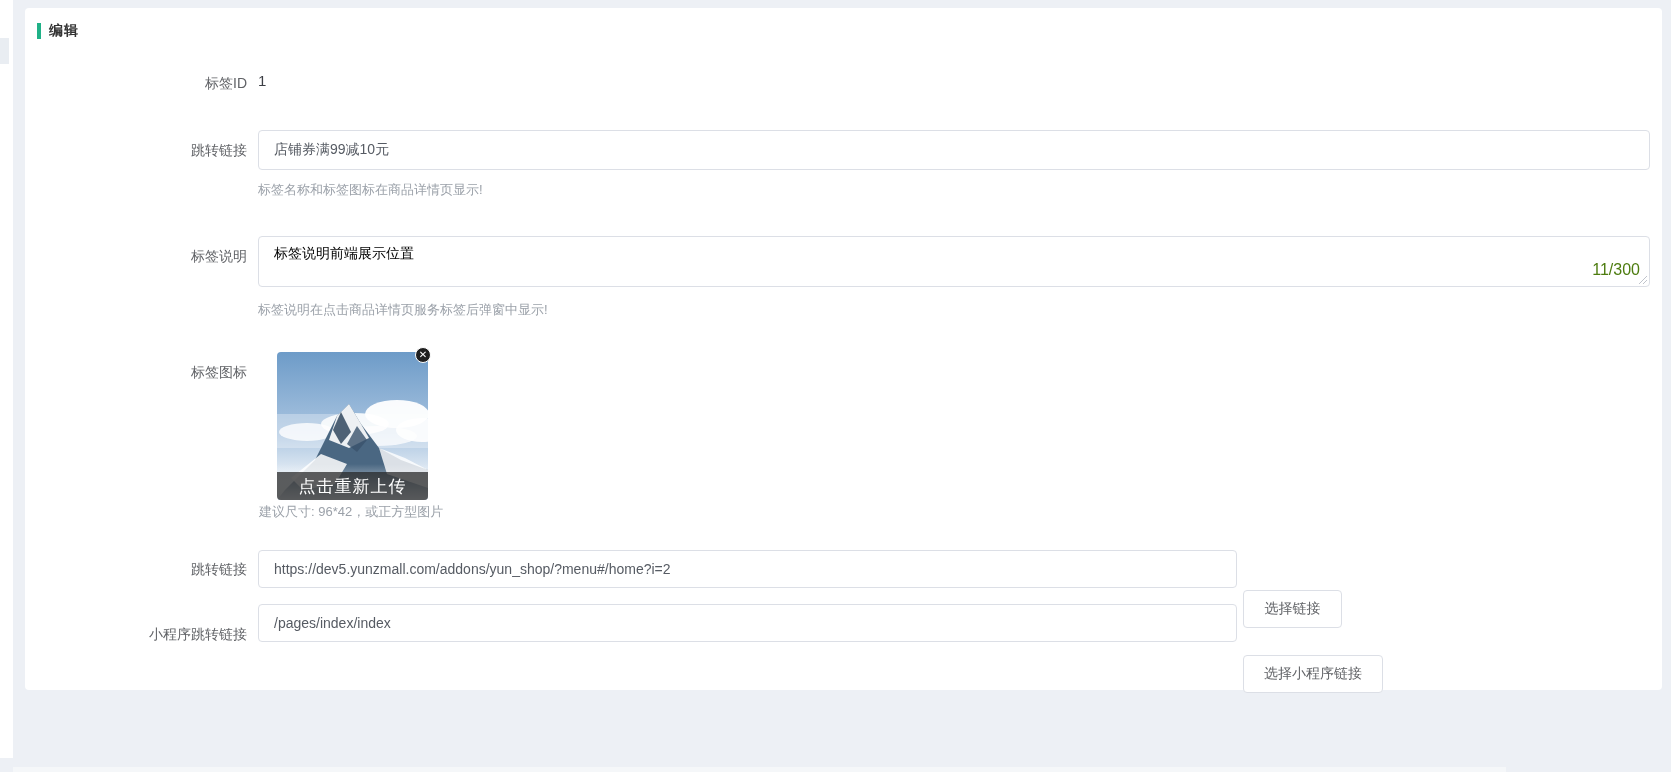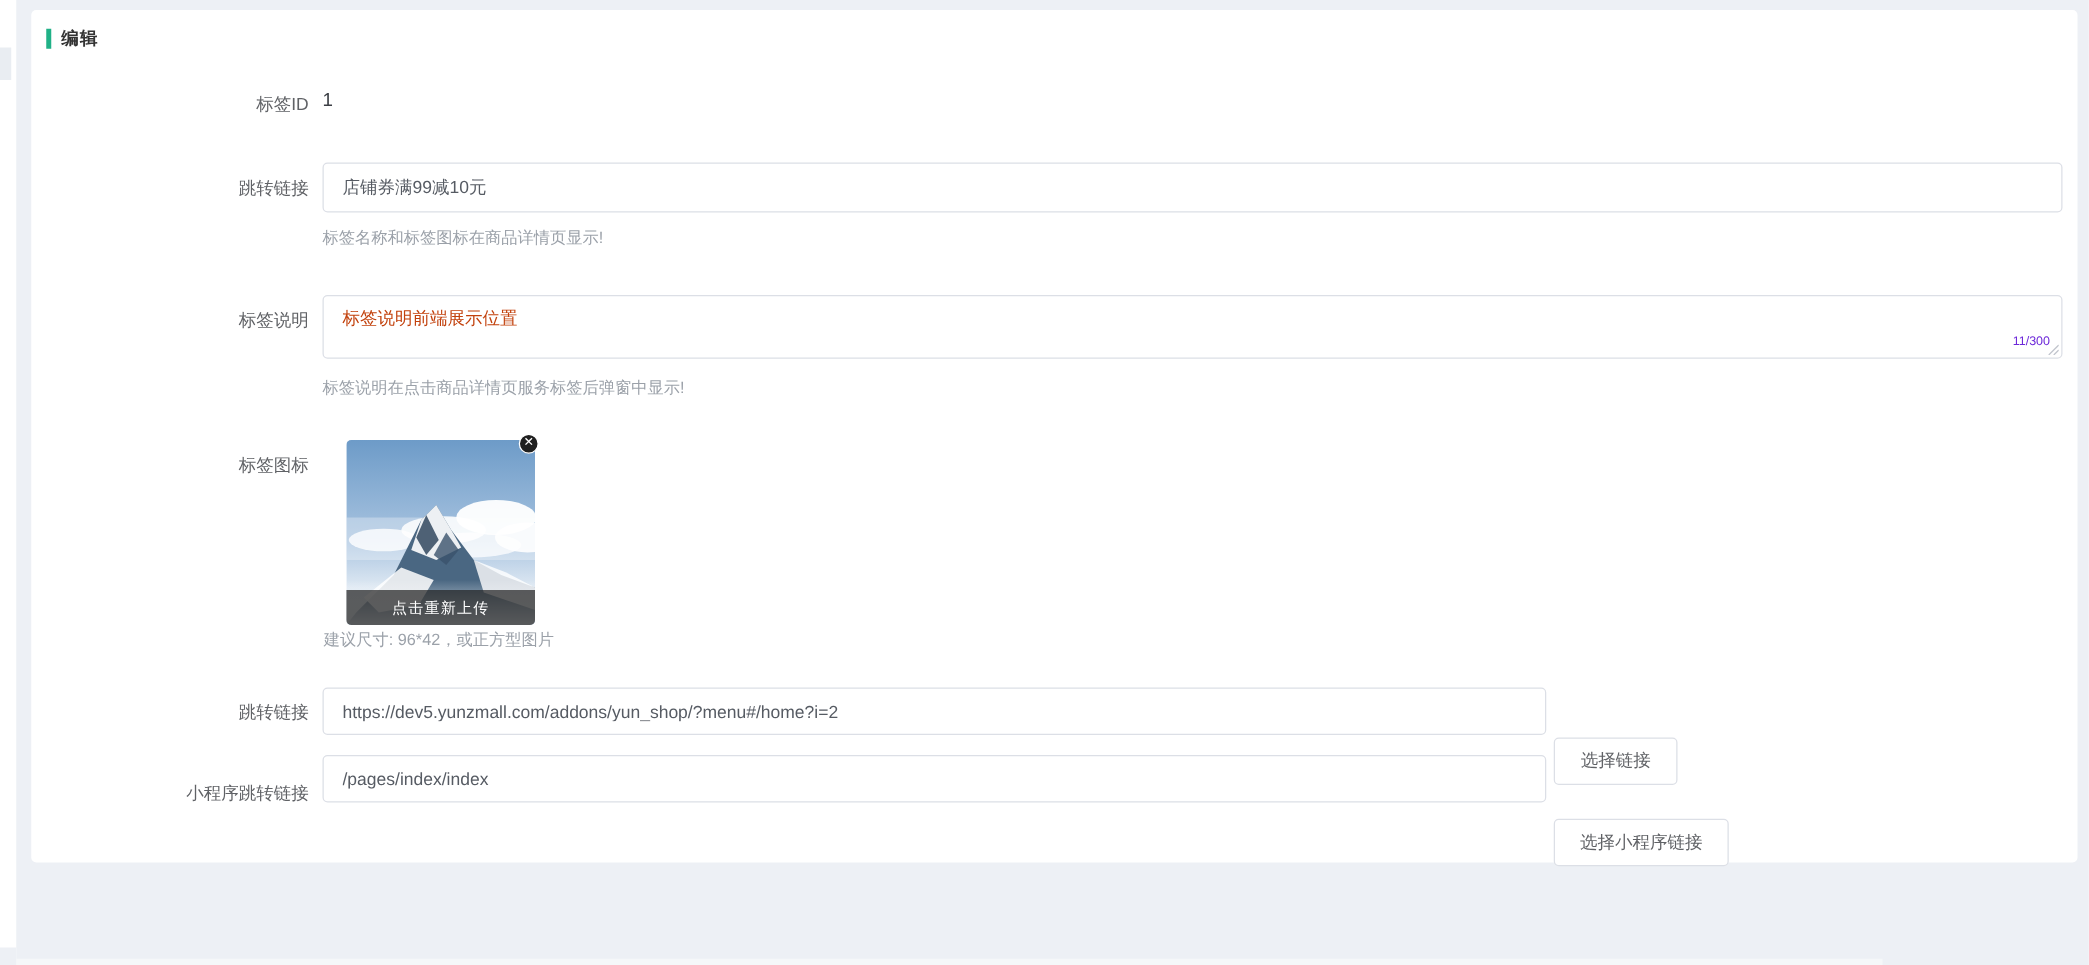--- a/index.html
+++ b/index.html
@@ -39,34 +39,34 @@
     font-size:14px; color:#565b63; padding:0 15px; outline:none;
     font-family: "Liberation Sans", "DejaVu Sans", sans-serif;
   }
   .input-wide { width:1392px; }
   .input-short { width:979px; height:38px; }
 
   .textarea-wrap { position:absolute; left:233px; top:228px; width:1392px; height:51px; }
   .textarea {
     width:100%; height:100%; resize:none; outline:none;
     border:1px solid #dcdfe6; border-radius:4px; background:#fff;
-    font-size:14px; color:#c2410c; padding:8px 60px 8px 15px;
-    font-family: Liberation Sans, sans-serif; line-height:18px;
+    font-size:14px; color:#000000; padding:8px 60px 8px 15px;
+    font-family: Liberation Serif, serif; line-height:18px;
   }
-  .word-counter { position:absolute; right:10px; bottom:8px; font-size:10px; color:#6d28d9; background:#fff; padding-left:4px; }
+  .word-counter { position:absolute; right:10px; bottom:8px; font-size:16px; color:#4d7c0f; background:#fff; padding-left:4px; }
   .resize-grip { position:absolute; right:3px; bottom:3px; width:10px; height:10px; cursor:nwse-resize; }
 
   .upload-thumb {
     position:absolute; left:252px; top:344px; width:151px; height:148px;
     border-radius:4px; overflow:hidden; cursor:pointer;
   }
   .upload-thumb svg { display:block; width:151px; height:148px; }
   .reupload-overlay {
     position:absolute; left:0; right:0; bottom:0; height:28px;
-    background:rgba(35,35,35,0.72); color:#ffffff; font-size:12px;
+    background:rgba(35,35,35,0.72); color:#ffffff; font-size:17px;
     display:flex; align-items:center; justify-content:center; letter-spacing:1px;
   }
   .remove-btn {
     position:absolute; left:390px; top:339px; width:16px; height:16px;
     background:#1f1f1f; border:1px solid #ffffff; border-radius:50%;
     color:#ffffff; font-size:10px; line-height:14px; text-align:center;
     cursor:pointer; z-index:3;
   }
 
   .ghost-button {

